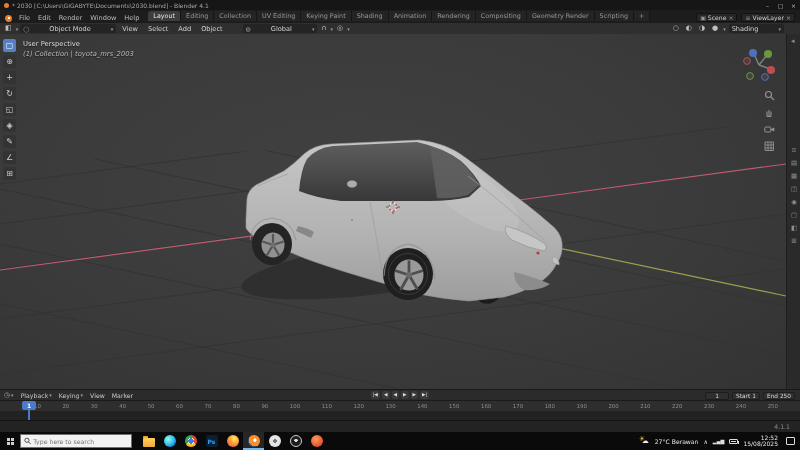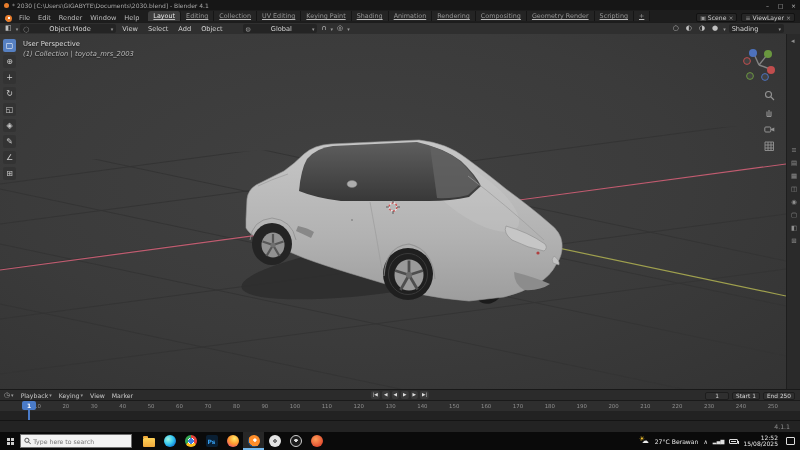--- a/index.html
+++ b/index.html
@@ -9,21 +9,21 @@
   
   #titlebar{position:absolute;top:0;left:0;width:800px;height:10px;background:#161616;display:flex;align-items:center;color:#a8a8a8;font-size:6px;}
   #titlebar .logo{width:5px;height:5px;border-radius:50%;background:#e87d2c;margin:0 3px 0 4px;flex:none;}
   #titlebar .t{flex:1;white-space:nowrap;overflow:hidden;}
   .wctl{width:13px;text-align:center;font-size:6px;color:#bdbdbd;}
 
   
   #menubar{position:absolute;top:10px;left:0;width:800px;height:12px;background:#1d1d1d;display:flex;align-items:flex-end;font-size:6.6px;color:#bdbdbd;}
   #menubar .logo{width:7px;height:7px;border-radius:50%;flex:none;background:radial-gradient(circle at 60% 40%,#fff 0 18%,#e87d2c 20% 72%,#29506f 75%);margin:0 3px 0 5px;}
   .mitem{padding:0 4px;}
-  #tabs{display:flex;align-items:center;height:12px;margin-left:5px;text-decoration:underline;}
+  #tabs{display:flex;align-items:center;height:12px;margin-left:5px;}
   .tab{padding:1px 5px;color:#979797;background:#242424;border-right:1px solid #151515;font-size:6.4px;white-space:nowrap;}
   .tab.active{background:#3d3d3d;color:#e8e8e8;border-radius:3px 3px 0 0;}
   #mb-right{margin-left:auto;display:flex;align-items:center;gap:4px;padding-right:5px;}
   .db{display:flex;align-items:center;gap:2px;background:#262626;border:1px solid #121212;border-radius:2px;padding:0 3px;height:9px;font-size:6.1px;color:#cfcfcf;white-space:nowrap;}
   .db .ic,.db .x{font-size:6px;color:#9a9a9a;}
 
   
   #toolheader{position:absolute;top:22px;left:0;width:800px;height:12px;background:#2f2f2f;border-top:1px solid #1c1c1c;display:flex;align-items:center;font-size:6.6px;color:#d2d2d2;gap:2px;}
   .pill{display:flex;align-items:center;gap:20px;background:#242424;border-radius:2px;height:9px;padding:0 3px;white-space:nowrap;}
   .hicon{color:#c0c0c0;font-size:7px;padding:0 2px;line-height:9px;}

